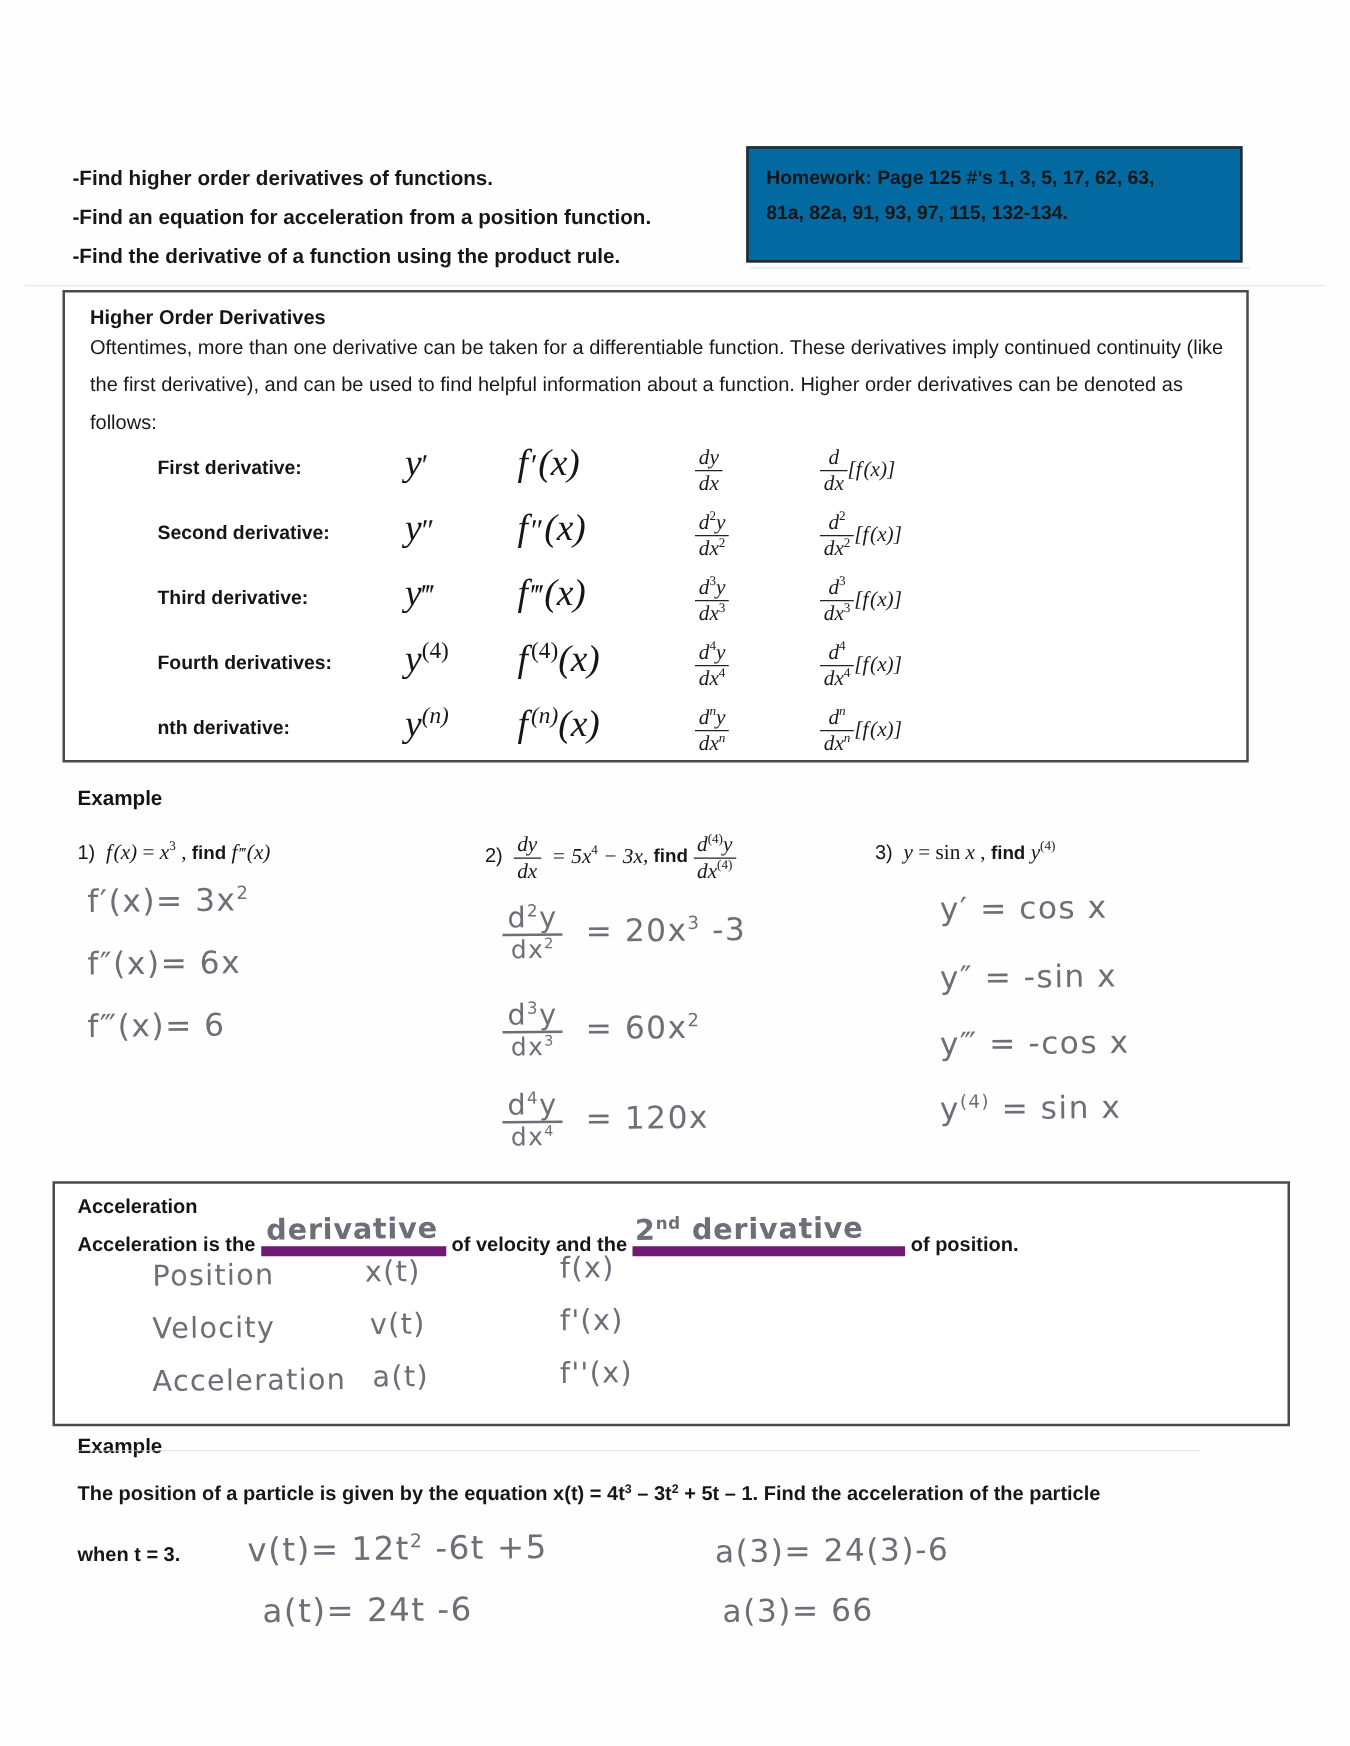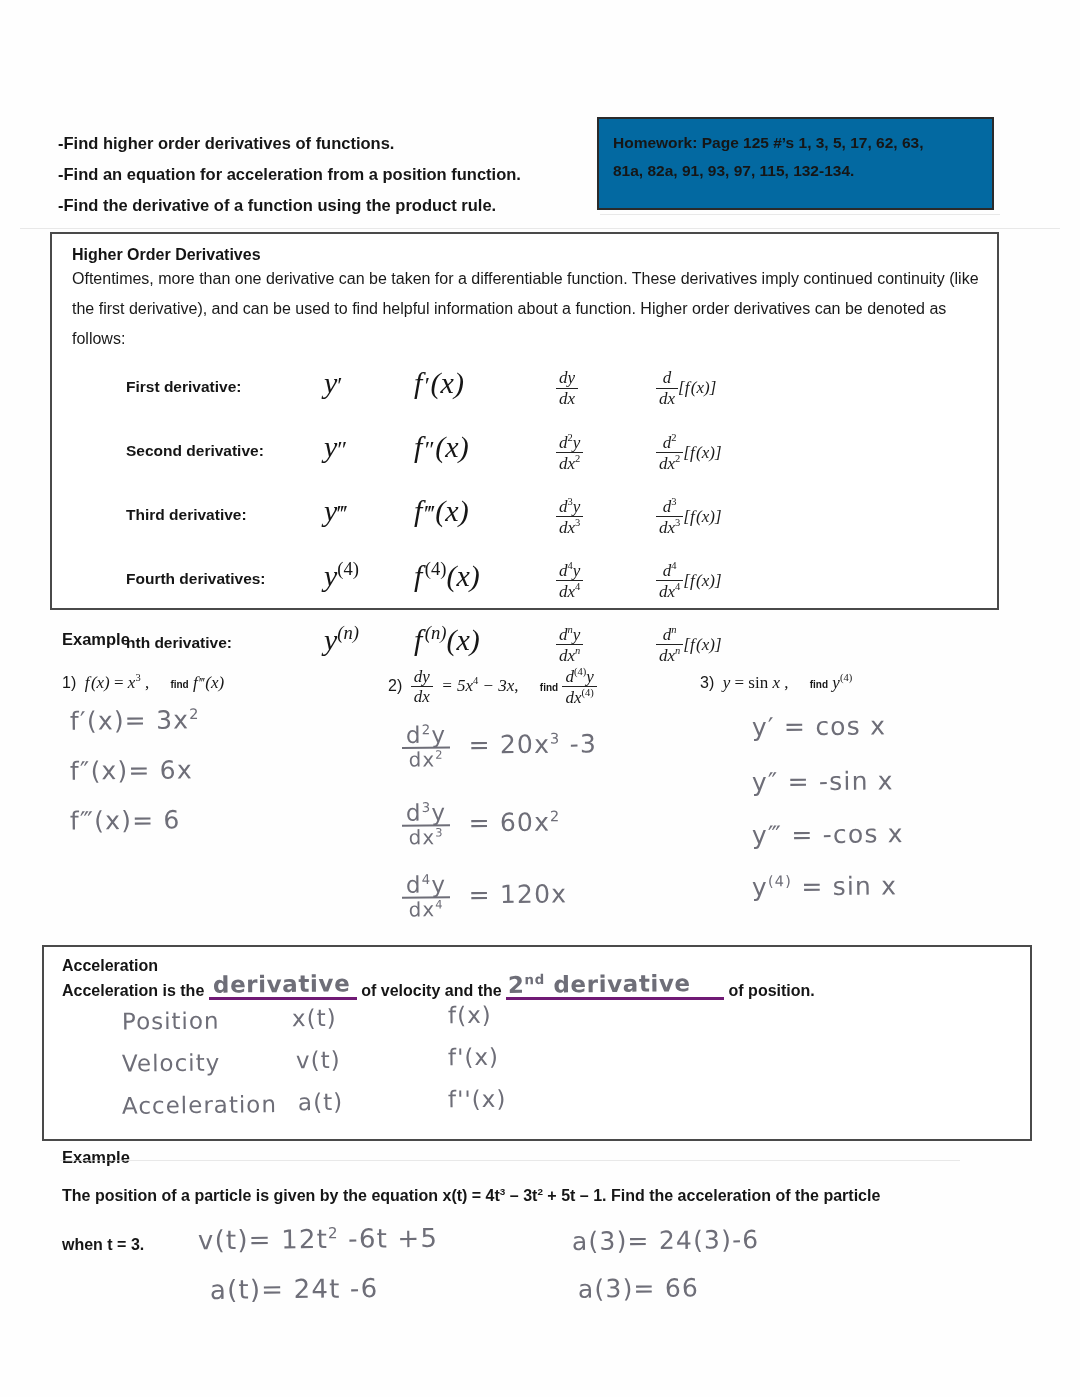--- a/index.html
+++ b/index.html
@@ -90,21 +90,20 @@
   
   .deriv-table {
     position: absolute;
     top: 352px;
     left: 126px;
     width: 700px;
   }
   .deriv-row {
     position: relative;
     height: 52px;
-    margin-top: 12px;
   }
   .deriv-label {
     position: absolute;
     left: 0;
     top: 14px;
     font-size: 15.5px;
     font-weight: bold;
     color: #151515;
   }
   .m {
@@ -164,22 +163,21 @@
   .prompt .lbl {
     font-family: "Liberation Sans", sans-serif;
     font-style: normal;
     font-weight: normal;
     font-size: 16px;
   }
   .prompt .find {
     font-family: "Liberation Sans", sans-serif;
     font-style: normal;
     font-weight: bold;
-    font-size: 10px;
-    margin-left: 17px;
+    font-size: 15px;
   }
 
   
   .hand {
     position: absolute;
     font-family: "DejaVu Sans", sans-serif;
     color: #6e6e78;
     letter-spacing: 1.2px;
     white-space: nowrap;
     font-size: 25px;
@@ -220,21 +218,21 @@
   .accel-line {
     position: relative;
     font-size: 16px;
     font-weight: bold;
     color: #151515;
     height: 34px;
     white-space: nowrap;
   }
   .blank {
     display: inline-block;
-    border-bottom: 3px solid #701a75;
+    border-bottom: 8px solid #701a75;
     height: 22px;
     vertical-align: -4px;
     position: relative;
   }
   #blank-1 { width: 148px; }
   #blank-2 { width: 218px; }
   .blank .hand {
     position: absolute;
     left: 4px;
     bottom: 0px;

